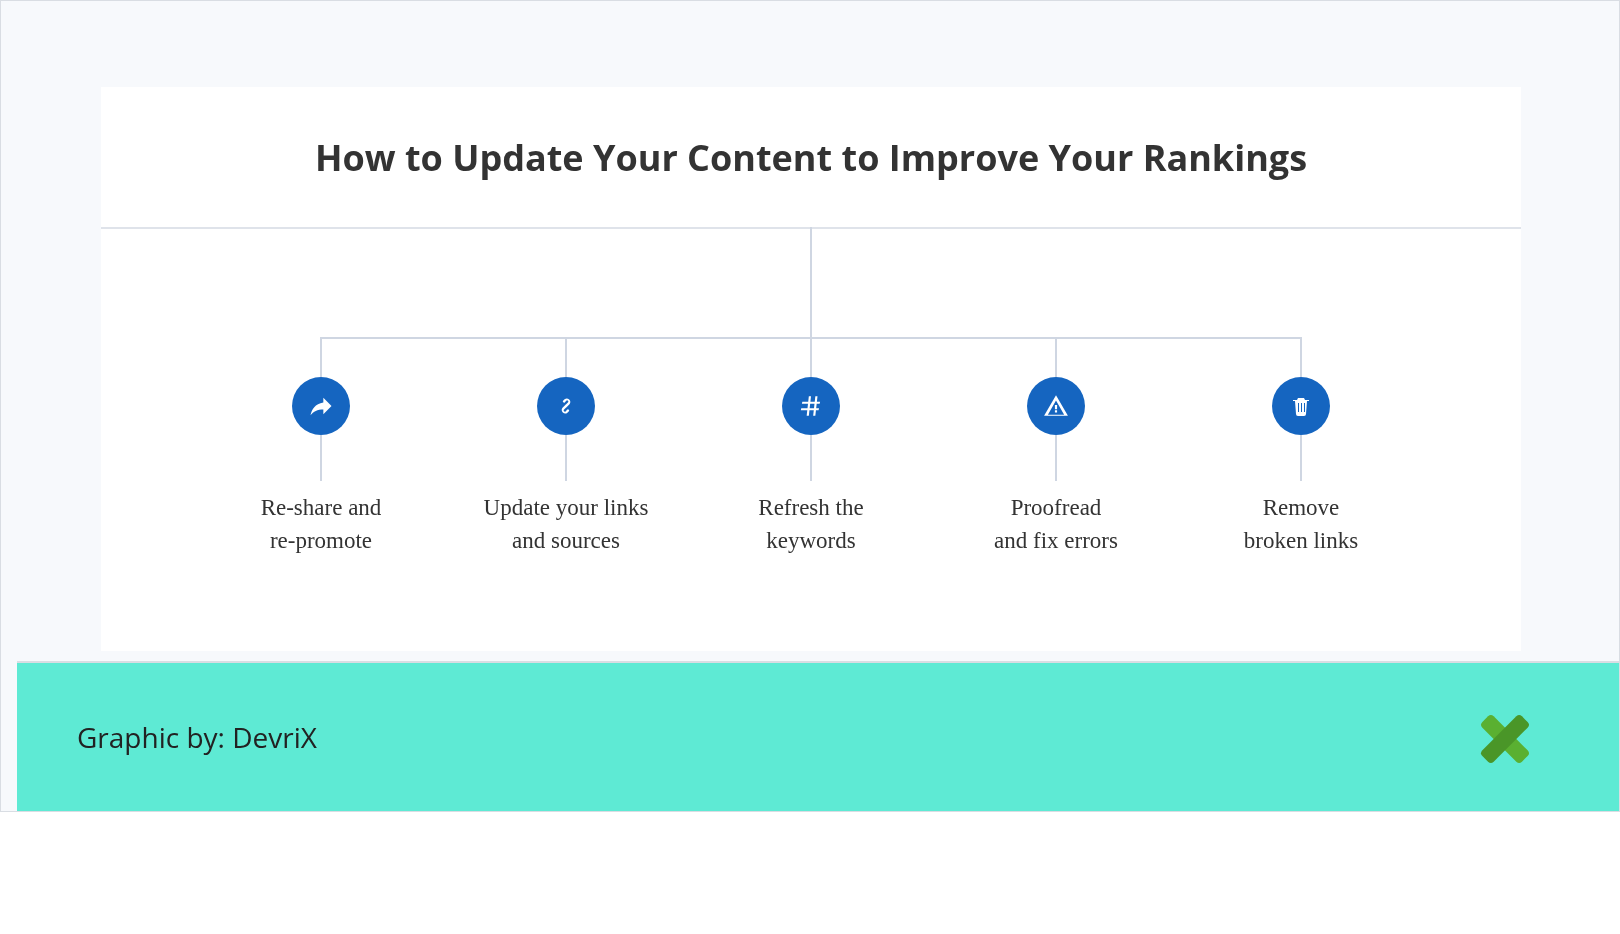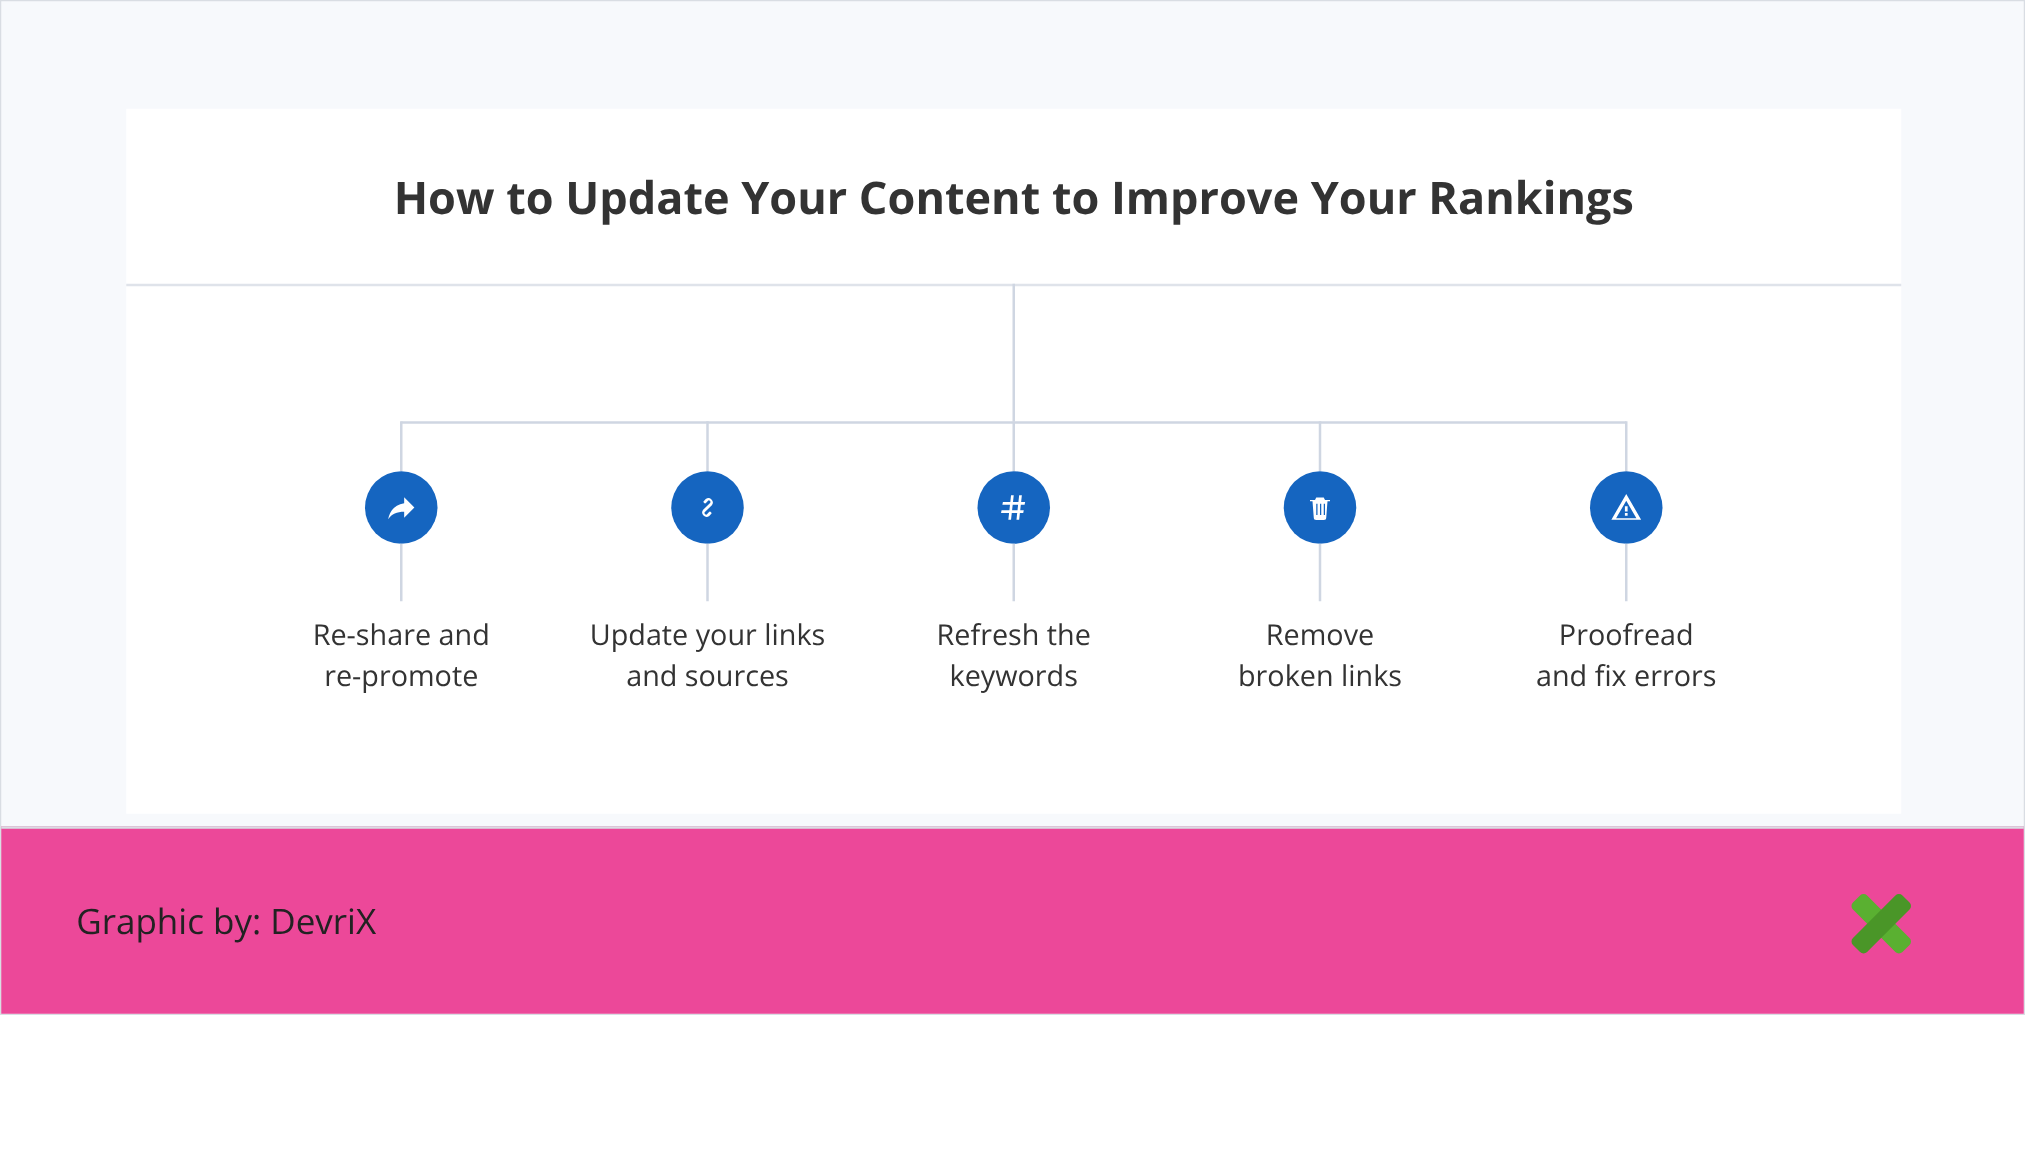--- a/index.html
+++ b/index.html
@@ -58,20 +58,21 @@
     height: 2px;
     background: #cfd6e2;
   }
   .items {
     position: absolute;
     left: 0; right: 0;
     top: 110px;
     display: flex;
     justify-content: space-between;
     padding: 0 120px;
+    font-family: Liberation Serif, serif;
   }
   .item {
     width: 200px;
     text-align: center;
     position: relative;
   }
   .stem-top {
     width: 2px; height: 40px;
     background: #cfd6e2;
     margin: 0 auto;
@@ -94,24 +95,24 @@
   .label {
     font-size: 23px;
     line-height: 1.45;
     color: #333333;
     margin-top: 10px;
     white-space: pre-line;
   }
   
   .footer {
     position: absolute;
-    left: 0; right: 0; bottom: 0;
+    left: 16px; right: 0; bottom: 0;
     height: 150px;
     border-top: 2px solid #d9dde3;
-    background: #ec4899;
+    background: #5eead4;
     display: flex;
     align-items: center;
     justify-content: space-between;
     padding: 0 84px 0 60px;
   }
   .credit {
     font-size: 28px;
     color: #222;
   }
   .logo {
@@ -177,39 +178,39 @@
               </svg>
           </div>
           <div class="stem-bottom"></div>
           <div class="label">Refresh the
 keywords</div>
         </div>
 
         <div class="item">
           <div class="stem-top"></div>
           <div class="badge">
+            <svg viewBox="0 0 24 24" width="26" height="26">
+                <path d="M12 2L1 21h22L12 2zm0 5l7.5 13h-15L12 7zm-1 4v4h2v-4h-2zm0 5v2h2v-2h-2z"></path>
+              </svg>
+          </div>
+          <div class="stem-bottom"></div>
+          <div class="label">Proofread
+and fix errors</div>
+        </div>
+
+        <div class="item">
+          <div class="stem-top"></div>
+          <div class="badge">
             <svg viewBox="0 0 24 24" width="24" height="24">
                 <path d="M6 7h12l-1 13a2 2 0 0 1-2 2H9a2 2 0 0 1-2-2L6 7zm3 2v9h1V9H9zm3 0v9h1V9h-1zm3 0v9h1V9h-1zM9 4h6l1 2h4v1H4V6h4l1-2z"></path>
               </svg>
           </div>
           <div class="stem-bottom"></div>
           <div class="label">Remove
 broken links</div>
-        </div>
-
-        <div class="item">
-          <div class="stem-top"></div>
-          <div class="badge">
-            <svg viewBox="0 0 24 24" width="26" height="26">
-                <path d="M12 2L1 21h22L12 2zm0 5l7.5 13h-15L12 7zm-1 4v4h2v-4h-2zm0 5v2h2v-2h-2z"></path>
-              </svg>
-          </div>
-          <div class="stem-bottom"></div>
-          <div class="label">Proofread
-and fix errors</div>
         </div>
 
       </div>
     </div>
   </div>
 
   <div class="footer">
     <div class="credit">Graphic by: DevriX</div>
     <div class="logo">
       <span class="x">

